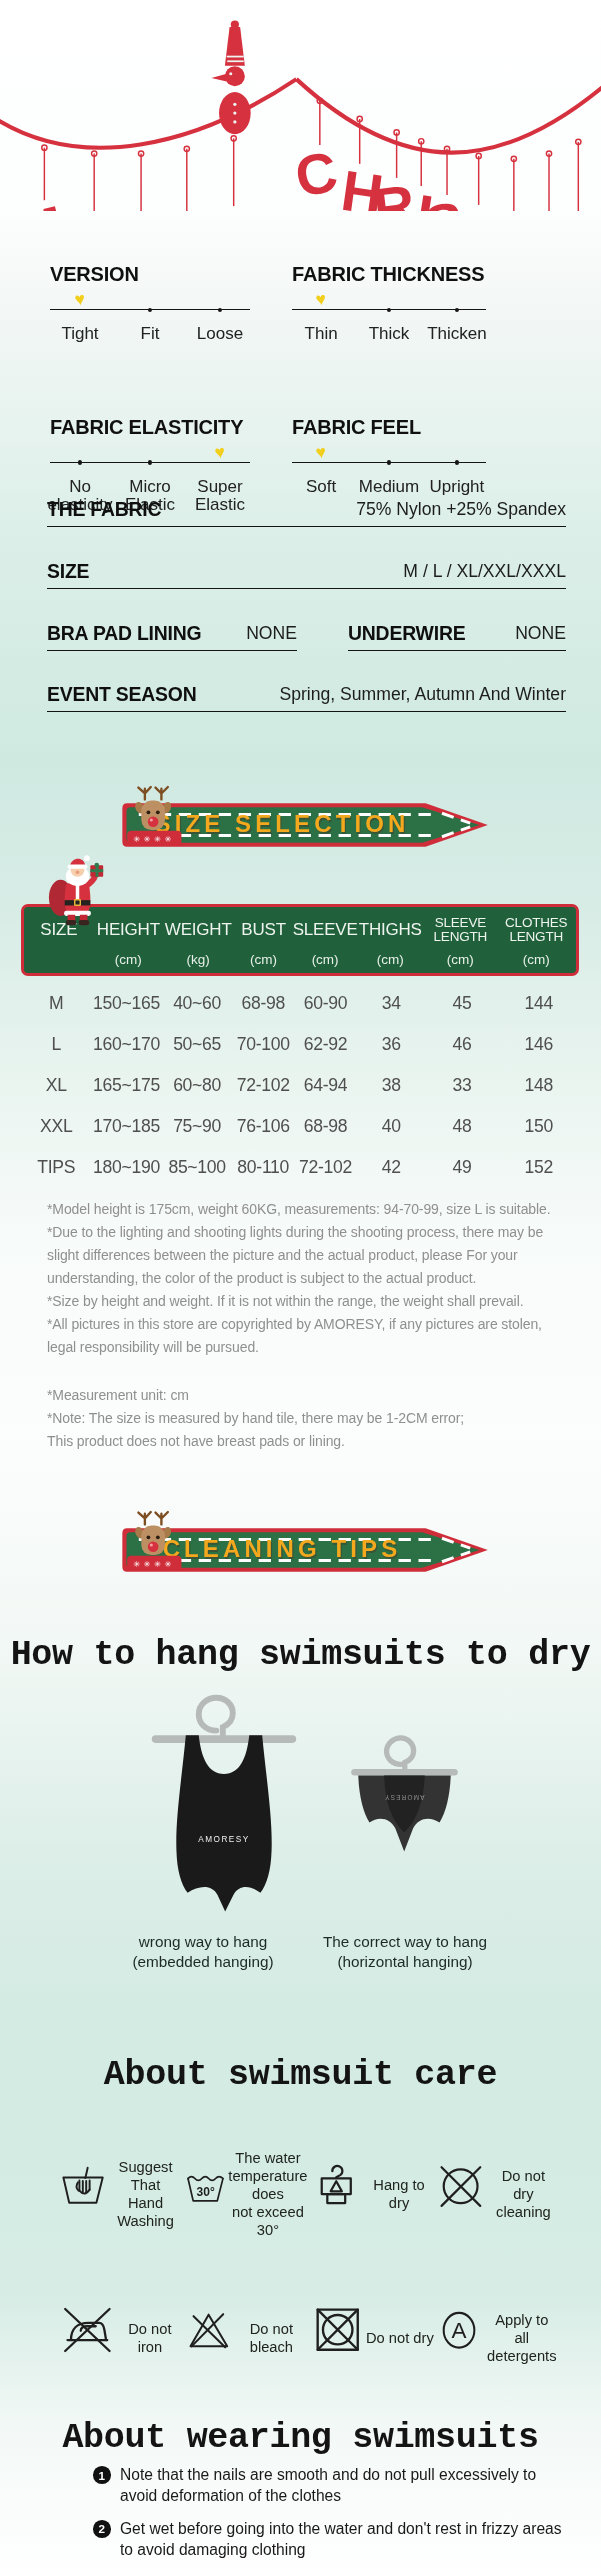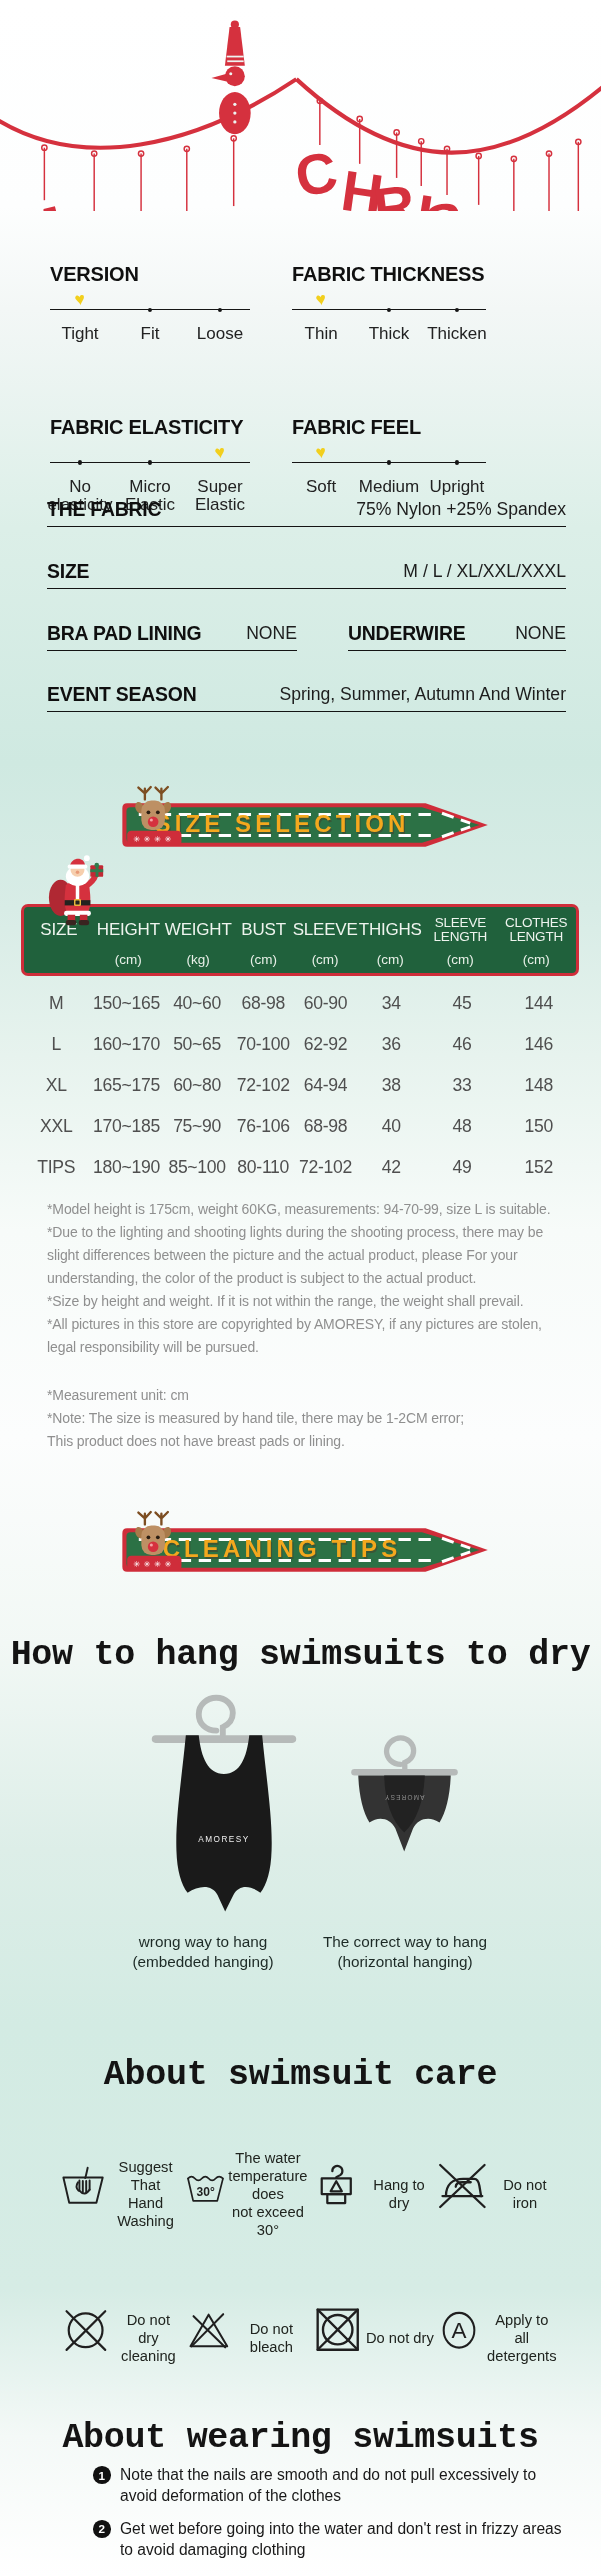--- a/index.html
+++ b/index.html
@@ -439,34 +439,34 @@
       <svg width="56" height="56" viewBox="0 0 95 95" fill="none" stroke="#1f1f1f" stroke-width="4" stroke-linecap="round" stroke-linejoin="round">
         <path d="M40,21 a9,9 0 1 1 14,7 l-7,4"></path>
         <rect x="21" y="34" width="52" height="28"></rect>
         <path d="M47,39 L57,57 H37 Z"></path>
         <rect x="31" y="62" width="32" height="16"></rect>
       </svg>
       <div class="care-label">Hang to dry</div>
     </div>
     <div class="care-cell">
       <svg width="56" height="56" viewBox="0 0 95 95" fill="none" stroke="#1f1f1f" stroke-width="4" stroke-linecap="round" stroke-linejoin="round">
+        <circle cx="47" cy="48" r="31"></circle>
+        <path d="M12,13 L83,84 M83,13 L12,84"></path>
+      </svg>
+      <div class="care-label">Do not
+dry cleaning</div>
+    </div>
+    <div class="care-cell">
+      <svg width="56" height="56" viewBox="0 0 95 95" fill="none" stroke="#1f1f1f" stroke-width="4" stroke-linecap="round" stroke-linejoin="round">
         <path d="M13,65 H82"></path>
         <path d="M19,65 C19,45 31,35 49,35 H68 C74,35 76,41 77,47 L80,65"></path>
         <path d="M36,49 C36,43 42,41 48,41 H62"></path>
         <path d="M9,11 L86,84 M86,11 L9,84"></path>
       </svg>
       <div class="care-label">Do not iron</div>
-    </div>
-    <div class="care-cell">
-      <svg width="56" height="56" viewBox="0 0 95 95" fill="none" stroke="#1f1f1f" stroke-width="4" stroke-linecap="round" stroke-linejoin="round">
-        <circle cx="47" cy="48" r="31"></circle>
-        <path d="M12,13 L83,84 M83,13 L12,84"></path>
-      </svg>
-      <div class="care-label">Do not
-dry cleaning</div>
     </div>
     <div class="care-cell">
       <svg width="56" height="56" viewBox="0 0 95 95" fill="none" stroke="#1f1f1f" stroke-width="4" stroke-linecap="round" stroke-linejoin="round">
         <path d="M47,17 L84,80 H11 Z"></path>
         <path d="M17,20 L80,82 M76,16 L13,80"></path>
       </svg>
       <div class="care-label">Do not bleach</div>
     </div>
     <div class="care-cell">
       <svg width="56" height="56" viewBox="0 0 95 95" fill="none" stroke="#1f1f1f" stroke-width="4" stroke-linecap="round" stroke-linejoin="round">

